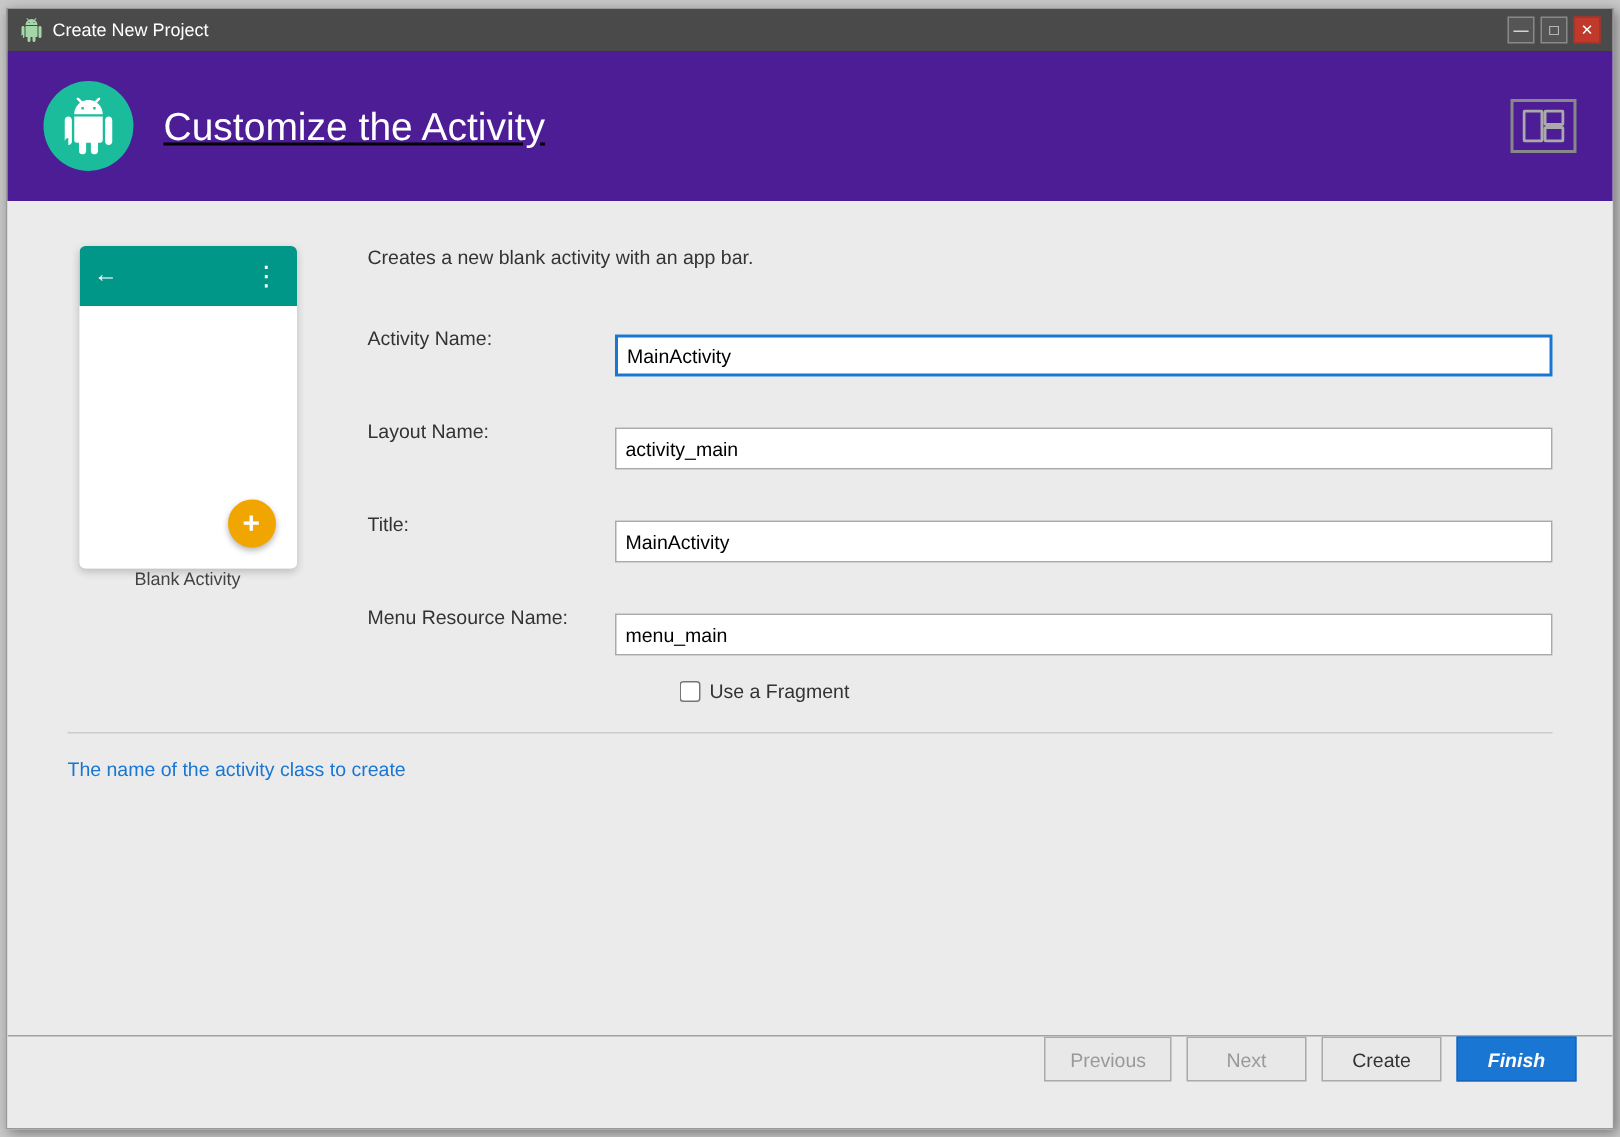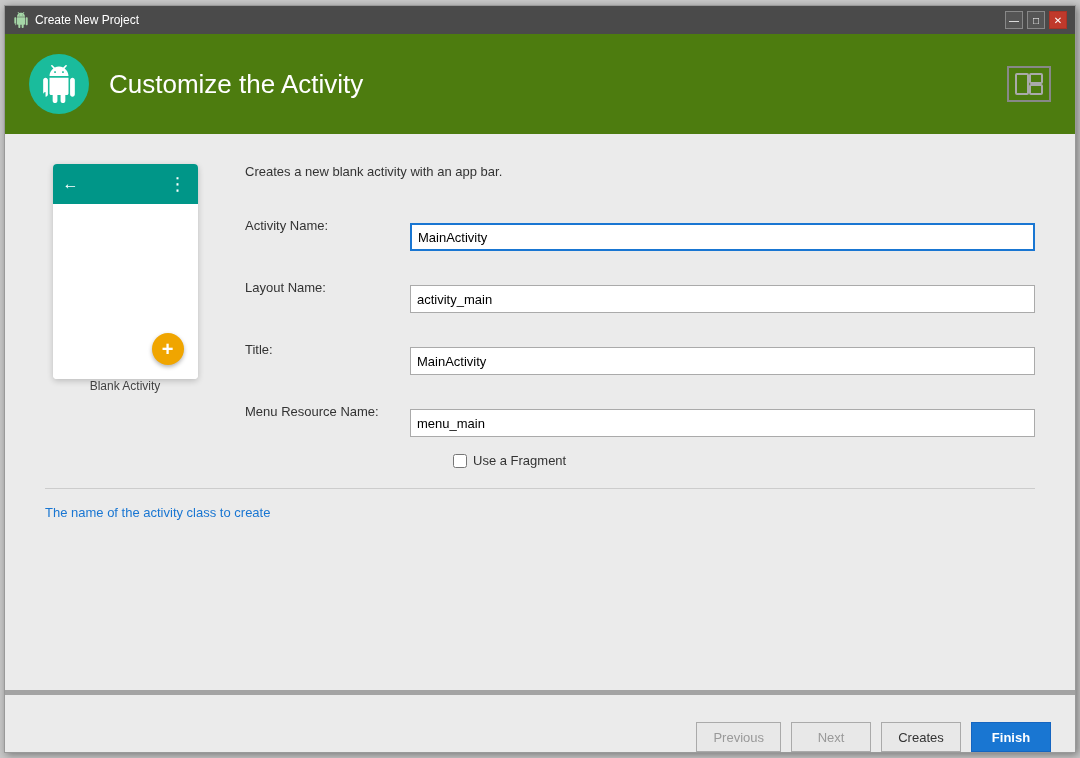--- a/index.html
+++ b/index.html
@@ -60,27 +60,28 @@
     }
     .title-btn.close {
       background: #c0392b;
       border-color: #a93226;
     }
     .title-btn.minimize { background: #555; }
     .title-btn.maximize { background: #555; }
 
     
     .header {
-      background: #4d7c0f;
+      background: #4c1d95;
       height: 100px;
       display: flex;
       align-items: center;
       padding: 0 24px;
       flex-shrink: 0;
       gap: 20px;
+      text-decoration: underline;
     }
     .header-logo {
       width: 60px;
       height: 60px;
       border-radius: 50%;
       background: #1abc9c;
       display: flex;
       align-items: center;
       justify-content: center;
       flex-shrink: 0;
@@ -243,42 +244,43 @@
     }
     .info-text {
       font-size: 13px;
       color: #1976d2;
     }
 
     
     .footer {
       height: 62px;
       background: #ebebeb;
-      border-top: 5px solid #a3a3a3;
-      display: flex;
-      align-items: flex-end;
+      border-top: 1px solid #a3a3a3;
+      display: flex;
+      align-items: flex-start;
       justify-content: flex-end;
       padding: 0 24px;
       gap: 10px;
     }
     .btn {
       height: 30px;
       min-width: 80px;
       border: 1px solid #aaa;
       background: #e8e8e8;
       font-size: 13px;
       cursor: pointer;
       padding: 0 16px;
       color: #333;
     }
     .btn.primary {
       background: #1976d2;
       border-color: #1565c0;
       color: white;
       font-weight: 600;
+      font-style: italic;
     }
     .btn.disabled {
       color: #999;
       cursor: default;
     }
 
     
     .form-checkbox-span {
       grid-column: 2;
       padding-left: 43px;
@@ -364,17 +366,17 @@
 
     <div class="info-area">
       <span class="info-text">The name of the activity class to create</span>
     </div>
 
     <div style="flex:1;"></div>
 
     <div class="footer">
       <button class="btn disabled">Previous</button>
       <button class="btn disabled">Next</button>
-      <button class="btn">Creates</button>
+      <button class="btn">Create</button>
       <button class="btn primary">Finish</button>
     </div>
   </div>
 </div>
 
 </body></html>

